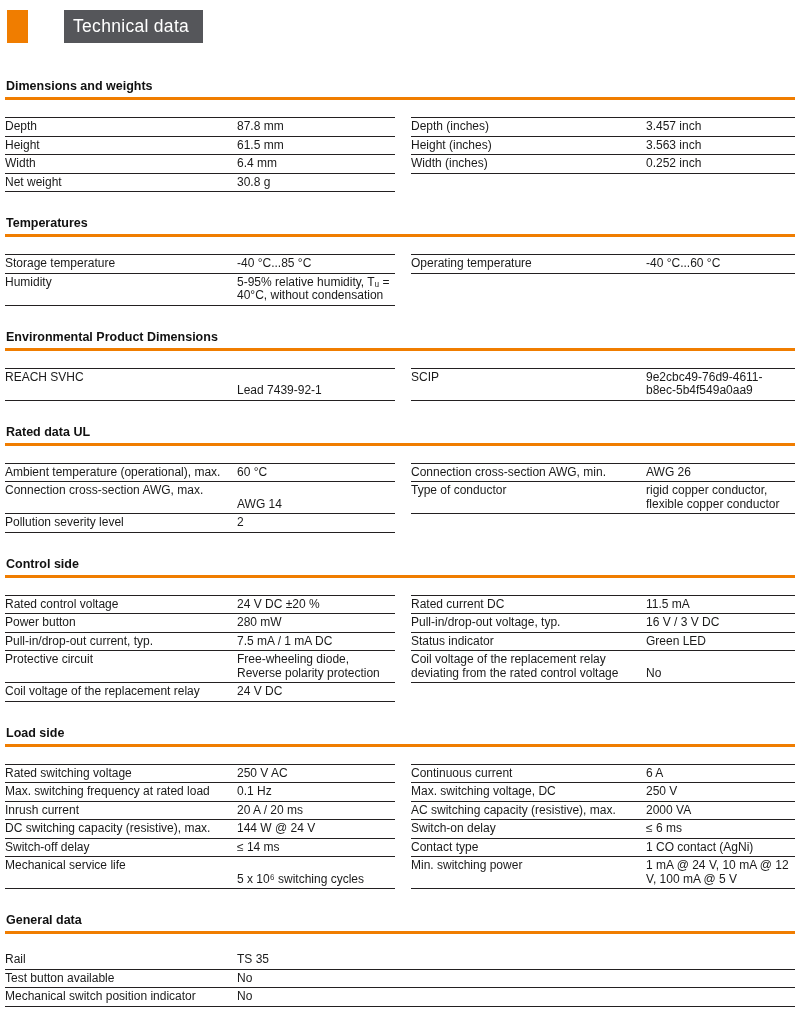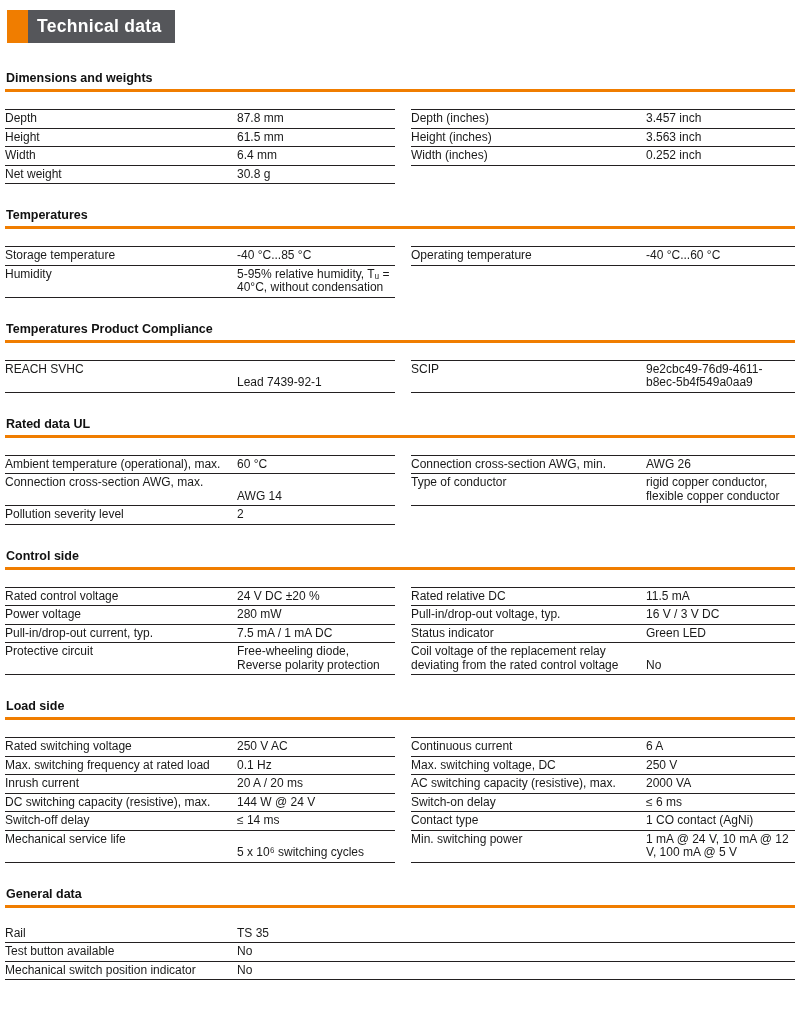--- a/index.html
+++ b/index.html
@@ -24,30 +24,31 @@
     margin:0 0 28px 2px;
   }
   .titlebar .accent-block{
     width:21px;
     background:var(--accent);
   }
   .titlebar .title-label{
     background:var(--title_bg);
     color:#FFFFFF;
     font-size:17.5px;
-    font-weight:bold;
+    font-weight:normal;
     letter-spacing:0.3px;
     display:flex;
     align-items:center;
     padding:0 14px 0 9px;
     white-space:nowrap;
+    margin-left:36px;
   }
 
   .section{ margin-top:24px; }
-  .section:first-of-type{ margin-top:0; }
+  .section:first-of-type{ margin-top:8px; }
   h2.section-title{
     font-size:12.5px;
     font-weight:bold;
     color:#111111;
     margin:0;
     padding:0 0 4px 1px;
     border-bottom:3px solid var(--accent);
   }
 
   table.spec-table{
@@ -143,21 +144,21 @@
               <td class="lbl bordered">Humidity</td>
               <td class="val bordered">5-95% relative humidity, Tᵤ = 40°C, without condensation</td>
               <td class="gap"></td>
               <td class="lbl empty"></td>
               <td class="val empty"></td>
             </tr>
           </tbody>
         </table>
       </section>
       <section class="section">
-        <h2 class="section-title">Temperatures Product Compliance</h2>
+        <h2 class="section-title">Environmental Product Dimensions</h2>
         <table class="spec-table two-col">
           <colgroup>
             <col style="width: 232px;">
             <col style="width: 158px;">
             <col style="width: 16px;">
             <col style="width: 235px;">
             <col style="width: 149px;">
           </colgroup>
           <tbody>
             <tr class="first-row">
@@ -213,44 +214,51 @@
             <col style="width: 158px;">
             <col style="width: 16px;">
             <col style="width: 235px;">
             <col style="width: 149px;">
           </colgroup>
           <tbody>
             <tr class="first-row">
               <td class="lbl bordered">Rated control voltage</td>
               <td class="val bordered">24 V DC ±20 %</td>
               <td class="gap"></td>
-              <td class="lbl bordered">Rated relative DC</td>
+              <td class="lbl bordered">Rated current DC</td>
               <td class="val bordered">11.5 mA</td>
             </tr>
             <tr>
-              <td class="lbl bordered">Power voltage</td>
+              <td class="lbl bordered">Power button</td>
               <td class="val bordered">280 mW</td>
               <td class="gap"></td>
               <td class="lbl bordered">Pull-in/drop-out voltage, typ.</td>
               <td class="val bordered">16 V / 3 V DC</td>
             </tr>
             <tr>
               <td class="lbl bordered">Pull-in/drop-out current, typ.</td>
               <td class="val bordered">7.5 mA / 1 mA DC</td>
               <td class="gap"></td>
               <td class="lbl bordered">Status indicator</td>
               <td class="val bordered">Green LED</td>
             </tr>
             <tr>
               <td class="lbl bordered">Protective circuit</td>
               <td class="val bordered">Free-wheeling diode, Reverse polarity protection</td>
               <td class="gap"></td>
               <td class="lbl bordered">Coil voltage of the replacement relay deviating from the rated control voltage</td>
               <td class="val bordered">No</td>
             </tr>
+            <tr>
+              <td class="lbl bordered">Coil voltage of the replacement relay</td>
+              <td class="val bordered">24 V DC</td>
+              <td class="gap"></td>
+              <td class="lbl empty"></td>
+              <td class="val empty"></td>
+            </tr>
           </tbody>
         </table>
       </section>
       <section class="section">
         <h2 class="section-title">Load side</h2>
         <table class="spec-table two-col">
           <colgroup>
             <col style="width: 232px;">
             <col style="width: 158px;">
             <col style="width: 16px;">

